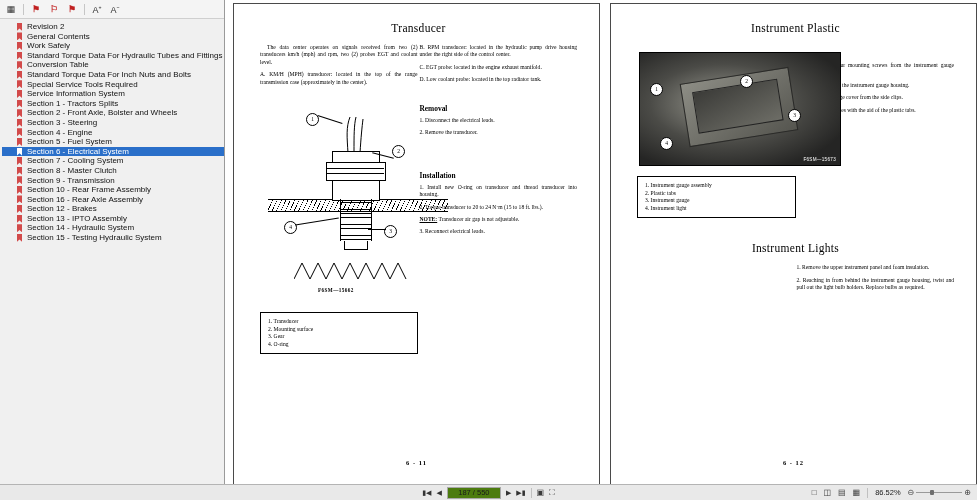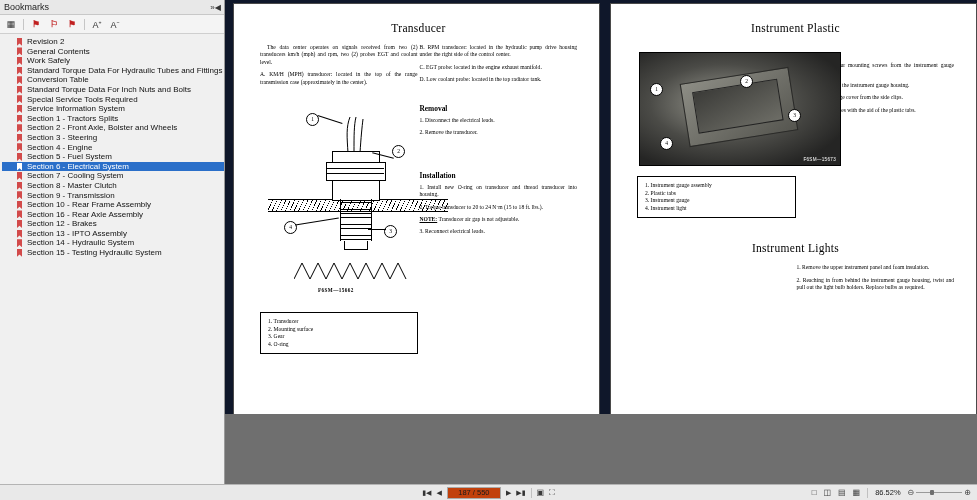--- a/index.html
+++ b/index.html
@@ -43,22 +43,22 @@
   .node .bm::before{
     content:"";position:absolute;left:1px;top:0;width:5px;height:8px;
     background:#d24a4a;
     clip-path:polygon(0 0,100% 0,100% 100%,50% 72%,0 100%);
   }
   .node.selected{background:#2a6fc9;color:#fff;}
   .node.selected .bm::before{background:#ffffff;}
 
   
   .viewer{
-    position:absolute;left:225px;top:0;right:0;height:414px;
-    background:#0f172a;overflow:hidden;
+    position:absolute;left:225px;top:0;right:0;height:485px;
+    background:#ffffff;overflow:hidden;
   }
   .pages{position:absolute;left:8px;top:0;display:flex;gap:10px;}
   .page{
     width:367px;height:482px;background:#fff;
     border:1px solid #4a4a4a;
     box-sizing:border-box;position:relative;
     font-family:"Liberation Serif", serif;
     color:#000;
   }
   .page.left{margin-top:3px;}
@@ -137,40 +137,36 @@
   
   .bottombar{
     position:absolute;left:0;bottom:0;width:977px;height:15px;
     background:#e9e9e9;border-top:1px solid #b4b4b4;
     display:flex;align-items:center;font-size:8px;color:#1a1a1a;
   }
   .bb-center{position:absolute;left:0;right:0;display:flex;align-items:center;justify-content:center;gap:5px;}
   .bb-right{position:absolute;right:6px;display:flex;align-items:center;gap:7px;}
   .nav-ico{font-size:7px;color:#333;cursor:default;}
   .pagebox{
-    border:1px solid #a9a9a9;background:#c2410c;height:10px;line-height:10px;
+    border:1px solid #a9a9a9;background:#4d7c0f;height:10px;line-height:10px;
     padding:0 4px;font-size:7.5px;min-width:44px;text-align:center;
   }
   .zoomtxt{font-size:7.5px;}
   .vsep{width:1px;height:10px;background:#c0c0c0;}
   .vico{font-size:8px;color:#3a3a3a;}
   .zslider{display:flex;align-items:center;gap:2px;}
   .ztrack{width:46px;height:1px;background:#9a9a9a;position:relative;}
   .zknob{position:absolute;left:14px;top:-2px;width:4px;height:5px;background:#6f6f6f;border-radius:1px;}
 </style>
 </head>
 <body>
 
 <div class="app">
 
   <div class="sidebar">
-    <div class="sb-head">
-      <span>Bookmarks</span>
-      <span class="chev">» ◀</span>
-    </div>
 
     <div class="sb-toolbar">
       <span class="tb-ico">▦</span>
       <span class="tb-sep"></span>
       <span class="tb-ico bk-ico">⚑</span>
       <span class="tb-ico bk-ico">⚐</span>
       <span class="tb-ico bk-ico">⚑</span>
       <span class="tb-sep"></span>
       <span class="tb-ico">A⁺</span>
       <span class="tb-ico">A⁻</span>

